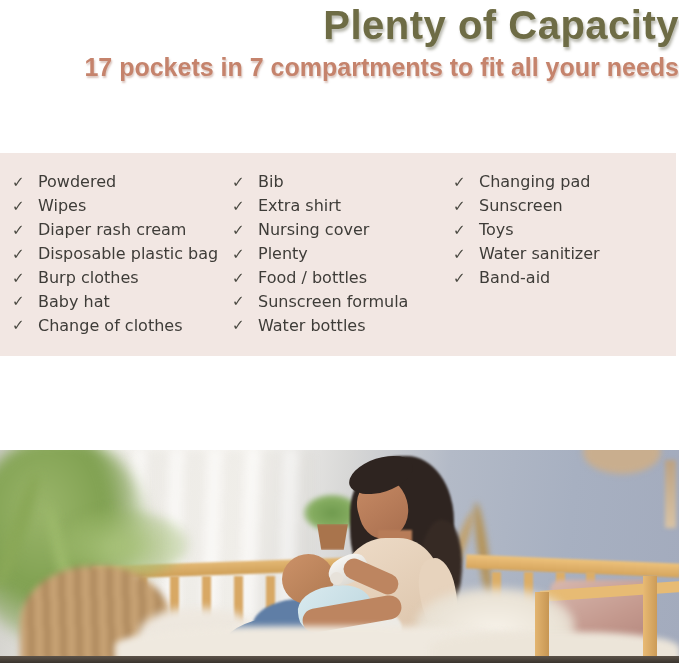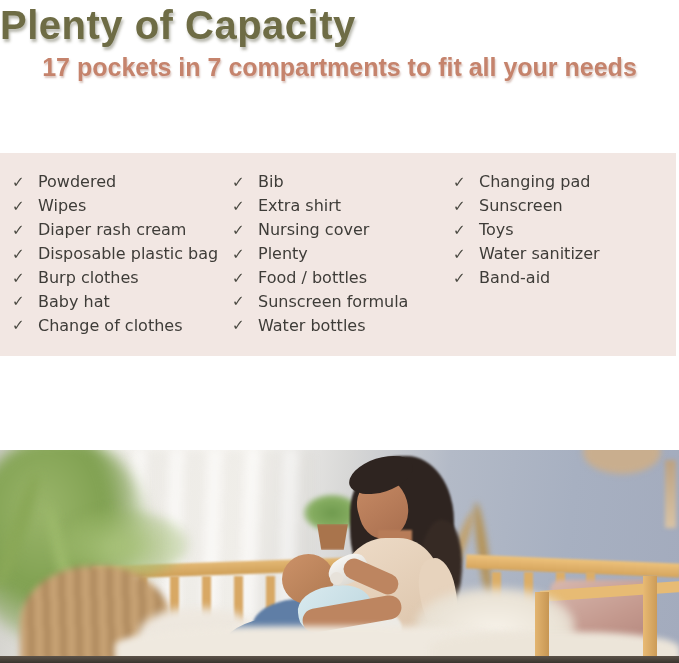--- a/index.html
+++ b/index.html
@@ -2,28 +2,28 @@
 <html style="--title-color: #6e6c45; --subtitle-color: #c5836c; --panel-bg: #f2e7e3; --list-text: #3e3c38; --check-color: #4b4a42;"><head>
 <meta charset="utf-8">
 <style>
   * { margin:0; padding:0; box-sizing:border-box; }
   html,body { width:679px; height:663px; background:#ffffff; overflow:hidden;
               font-family:"Liberation Sans", sans-serif; }
   .page { position:relative; width:679px; height:663px; background:#fff; }
 
   
   .title {
-    margin-top:2px; text-align:left;
+    margin-top:2px; text-align:right;
     font-size:40px; font-weight:bold; line-height:1.15;
     color:var(--title-color,#6e6c45);
     text-shadow:1.5px 2.5px 3px rgba(70,70,45,.38);
     letter-spacing:.5px;
   }
   .subtitle {
-    margin-top:5px; text-align:center;
+    margin-top:5px; text-align:right;
     font-size:25px; font-weight:bold;
     color:var(--subtitle-color,#c5836c);
     text-shadow:1px 2px 2px rgba(150,90,70,.35);
   }
 
   
   .panel {
     position:absolute; left:0; top:151px; width:676px; height:203px;
     background:var(--panel-bg,#f2e7e3);
     display:flex; padding:17px 0 0 12px;

